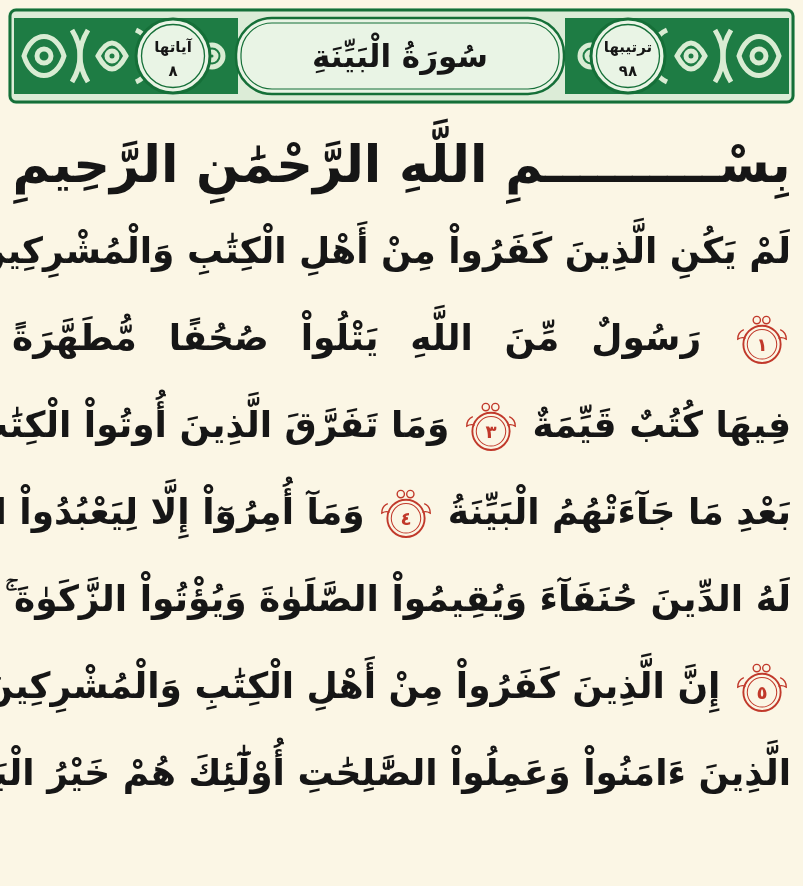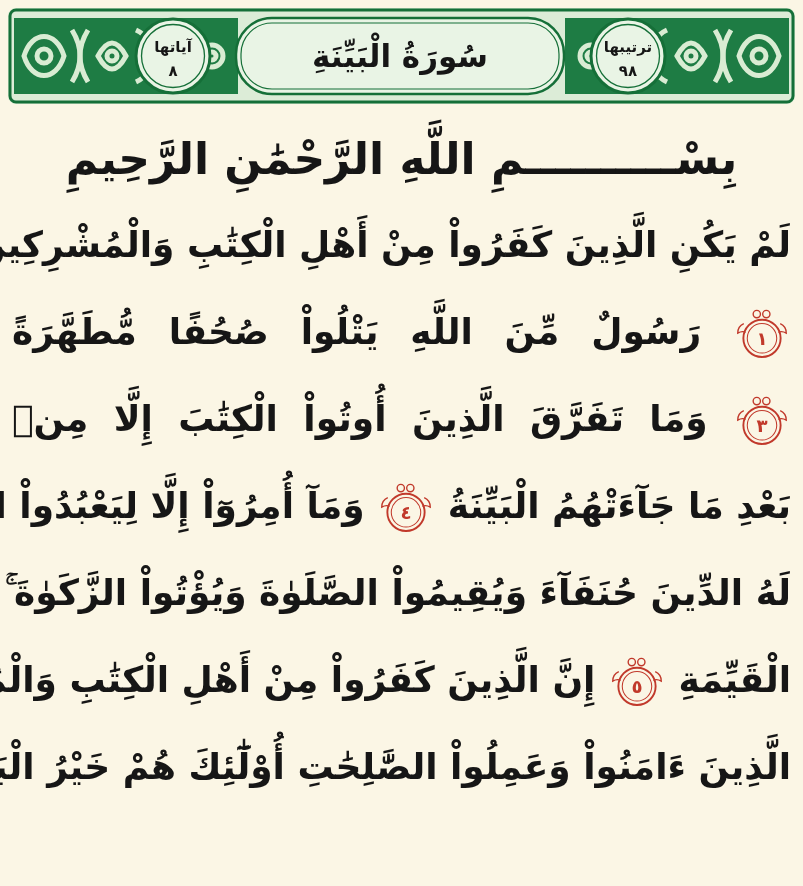--- a/index.html
+++ b/index.html
@@ -10,28 +10,29 @@
   }
   *{box-sizing:border-box; margin:0; padding:0;}
   html,body{width:803px; height:886px;}
   body{
     background:var(--page-bg);
     font-family:"DejaVu Sans", sans-serif;
     color:var(--ink);
     overflow:hidden;
     direction:rtl;
   }
-  .header{ margin:8px 8px 11px 8px; }
+  .header{ margin:8px 8px 0 8px; }
   .header svg{ display:block; width:787px; height:96px; }
   .orn{ fill:none; stroke:var(--green-orn); stroke-width:5; }
   .medallion-text{ font-family:"DejaVu Sans", sans-serif; font-weight:bold; fill:var(--ink); }
   .bismillah{
     height:86px; display:flex; align-items:center; justify-content:center;
-    font-size:44px; font-weight:bold; color:var(--ink);
+    font-size:51px; font-weight:bold; color:var(--ink);
     letter-spacing:-1px;
+    margin-top:17px;
   }
   .quran-lines{ padding:0 12px; }
   .qline{
     height:87px; line-height:87px;
     direction:rtl;
     text-align:justify; -moz-text-align-last:justify; text-align-last:justify;
     font-size:36px; font-weight:bold; color:var(--ink);
     white-space:nowrap;
   }
   .qline span.vtext{ display:inline; }
@@ -101,40 +102,40 @@
     <div class="qline"><span class="vtext">لَمْ يَكُنِ الَّذِينَ كَفَرُواْ مِنْ أَهْلِ الْكِتَٰبِ وَالْمُشْرِكِينَ مُنفَكِّينَ</span> </div>
     <div class="qline"> <span class="vmark"><svg viewBox="0 0 60 64">
           <circle cx="24" cy="9" r="4.2" fill="none" stroke="#C1392B" stroke-width="1.6"></circle>
           <circle cx="35" cy="9" r="4.2" fill="none" stroke="#C1392B" stroke-width="1.6"></circle>
           <path d="M9 20 q-7 3 -7 11 q5 -3 9 -1" fill="none" stroke="#C1392B" stroke-width="1.6"></path>
           <path d="M51 20 q7 3 7 11 q-5 -3 -9 -1" fill="none" stroke="#C1392B" stroke-width="1.6"></path>
           <circle cx="30" cy="37" r="21.5" fill="none" stroke="#C1392B" stroke-width="2.2"></circle>
           <circle cx="30" cy="37" r="17" fill="none" stroke="#C1392B" stroke-width="1.2"></circle>
           <text x="30" y="45" text-anchor="middle" font-size="21" font-weight="bold" fill="#C1392B" font-family="DejaVu Sans, sans-serif">١</text>
         </svg></span> <span class="vtext">رَسُولٌ مِّنَ اللَّهِ يَتْلُواْ صُحُفًا مُّطَهَّرَةً</span>  </div>
-    <div class="qline"> <span class="vmark"><svg viewBox="0 0 60 64">
+    <div class="qline"><span class="vtext">فِيهَا كُتُبٌ قَيِّمَةٌ</span> <span class="vmark"><svg viewBox="0 0 60 64">
           <circle cx="24" cy="9" r="4.2" fill="none" stroke="#C1392B" stroke-width="1.6"></circle>
           <circle cx="35" cy="9" r="4.2" fill="none" stroke="#C1392B" stroke-width="1.6"></circle>
           <path d="M9 20 q-7 3 -7 11 q5 -3 9 -1" fill="none" stroke="#C1392B" stroke-width="1.6"></path>
           <path d="M51 20 q7 3 7 11 q-5 -3 -9 -1" fill="none" stroke="#C1392B" stroke-width="1.6"></path>
           <circle cx="30" cy="37" r="21.5" fill="none" stroke="#C1392B" stroke-width="2.2"></circle>
           <circle cx="30" cy="37" r="17" fill="none" stroke="#C1392B" stroke-width="1.2"></circle>
           <text x="30" y="45" text-anchor="middle" font-size="21" font-weight="bold" fill="#C1392B" font-family="DejaVu Sans, sans-serif">٣</text>
         </svg></span> <span class="vtext">وَمَا تَفَرَّقَ الَّذِينَ أُوتُواْ الْكِتَٰبَ إِلَّا مِنۢ</span> </div>
     <div class="qline"><span class="vtext">بَعْدِ مَا جَآءَتْهُمُ الْبَيِّنَةُ</span> <span class="vmark"><svg viewBox="0 0 60 64">
           <circle cx="24" cy="9" r="4.2" fill="none" stroke="#C1392B" stroke-width="1.6"></circle>
           <circle cx="35" cy="9" r="4.2" fill="none" stroke="#C1392B" stroke-width="1.6"></circle>
           <path d="M9 20 q-7 3 -7 11 q5 -3 9 -1" fill="none" stroke="#C1392B" stroke-width="1.6"></path>
           <path d="M51 20 q7 3 7 11 q-5 -3 -9 -1" fill="none" stroke="#C1392B" stroke-width="1.6"></path>
           <circle cx="30" cy="37" r="21.5" fill="none" stroke="#C1392B" stroke-width="2.2"></circle>
           <circle cx="30" cy="37" r="17" fill="none" stroke="#C1392B" stroke-width="1.2"></circle>
           <text x="30" y="45" text-anchor="middle" font-size="21" font-weight="bold" fill="#C1392B" font-family="DejaVu Sans, sans-serif">٤</text>
         </svg></span> <span class="vtext">وَمَآ أُمِرُوٓاْ إِلَّا لِيَعْبُدُواْ اللَّهَ مُخْلِصِينَ</span> </div>
     <div class="qline"><span class="vtext">لَهُ الدِّينَ حُنَفَآءَ وَيُقِيمُواْ الصَّلَوٰةَ وَيُؤْتُواْ الزَّكَوٰةَ ۚ وَذَٰلِكَ دِينُ</span> </div>
-    <div class="qline"><span class="vtext">الْقَيِّمَةِ</span> <span class="vmark"><svg viewBox="0 0 60 64">
+    <div class="qline"> <span class="vmark"><svg viewBox="0 0 60 64">
           <circle cx="24" cy="9" r="4.2" fill="none" stroke="#C1392B" stroke-width="1.6"></circle>
           <circle cx="35" cy="9" r="4.2" fill="none" stroke="#C1392B" stroke-width="1.6"></circle>
           <path d="M9 20 q-7 3 -7 11 q5 -3 9 -1" fill="none" stroke="#C1392B" stroke-width="1.6"></path>
           <path d="M51 20 q7 3 7 11 q-5 -3 -9 -1" fill="none" stroke="#C1392B" stroke-width="1.6"></path>
           <circle cx="30" cy="37" r="21.5" fill="none" stroke="#C1392B" stroke-width="2.2"></circle>
           <circle cx="30" cy="37" r="17" fill="none" stroke="#C1392B" stroke-width="1.2"></circle>
           <text x="30" y="45" text-anchor="middle" font-size="21" font-weight="bold" fill="#C1392B" font-family="DejaVu Sans, sans-serif">٥</text>
         </svg></span> <span class="vtext">إِنَّ الَّذِينَ كَفَرُواْ مِنْ أَهْلِ الْكِتَٰبِ وَالْمُشْرِكِينَ</span> </div>
     <div class="qline"><span class="vtext">الَّذِينَ ءَامَنُواْ وَعَمِلُواْ الصَّٰلِحَٰتِ أُوْلَٰٓئِكَ هُمْ خَيْرُ الْبَرِيَّةِ</span>  </div>
   </div>

